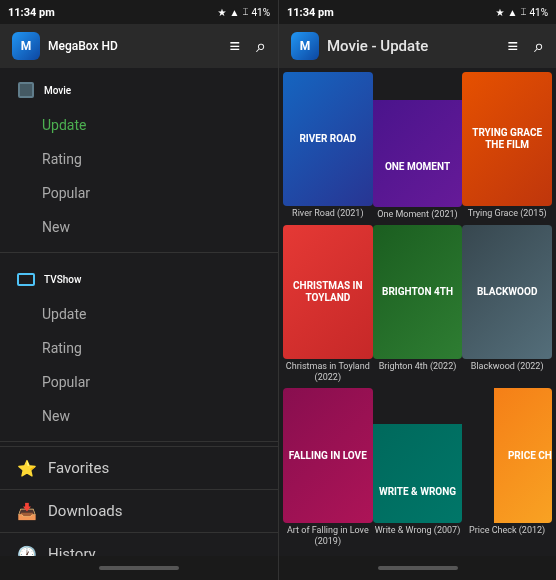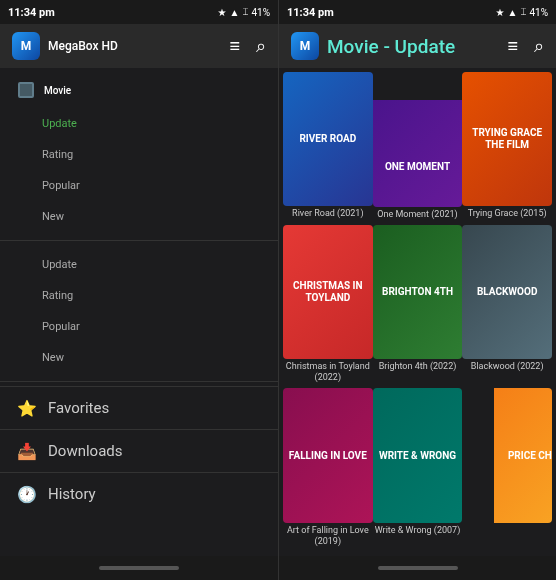--- a/index.html
+++ b/index.html
@@ -91,21 +91,21 @@
     }
     .movie-icon {
       width: 16px; height: 16px;
       border: 2px solid #607d8b;
       border-radius: 2px;
       background: #455a64;
     }
     .nav-item {
       padding: 9px 16px 9px 42px;
       color: #aaa;
-      font-size: 11px;
+      font-size: 14px;
       cursor: pointer;
     }
     .nav-item.active { color: #4caf50; }
 
     
     .nav-special {
       display: flex;
       align-items: center;
       gap: 10px;
       padding: 10px 16px;
@@ -140,21 +140,21 @@
       flex-shrink: 0;
     }
     .main-header .left { display: flex; align-items: center; gap: 8px; }
     .main-header .logo-box {
       width: 28px; height: 28px;
       background: linear-gradient(135deg, #2196F3, #0d47a1);
       border-radius: 6px;
       display: flex; align-items: center; justify-content: center;
       font-size: 12px; font-weight: bold; color: #fff;
     }
-    .main-header .title { color: #5eead4; font-size: 19px; font-weight: 500; }
+    .main-header .title { color: #e5e5e5; font-size: 15px; font-weight: 500; }
     .main-header .header-icons { display: flex; gap: 16px; }
     .main-header .header-icons span { color: #fff; font-size: 18px; cursor: pointer; }
 
     .movie-grid {
       flex: 1;
       overflow-y: auto;
       display: grid;
       grid-template-columns: repeat(3, 1fr);
       gap: 0;
       padding: 4px;
@@ -195,21 +195,21 @@
     }
 
     
     .poster-1 { background: linear-gradient(135deg, #1565c0, #283593); }
     .poster-2 { background: linear-gradient(135deg, #4a148c, #6a1b9a); margin-top: 28px; }
     .poster-3 { background: linear-gradient(135deg, #e65100, #bf360c); }
     .poster-4 { background: linear-gradient(135deg, #1b5e20, #2e7d32); }
     .poster-5 { background: linear-gradient(135deg, #880e4f, #ad1457); }
     .poster-6 { background: linear-gradient(135deg, #37474f, #546e7a); }
     .poster-7 { background: linear-gradient(135deg, #e53935, #c62828); }
-    .poster-8 { background: linear-gradient(135deg, #00695c, #00796b); }
+    .poster-8 { background: linear-gradient(135deg, #00695c, #00796b); margin-top: 36px; }
     .poster-9 { background: linear-gradient(135deg, #f57f17, #f9a825); margin-left: 32px; }
 
     .bottom-bar {
       height: 24px;
       background: #1a1a1a;
       display: flex;
       align-items: center;
       justify-content: center;
       flex-shrink: 0;
     }
@@ -264,20 +264,26 @@
       </div>
       <div class="nav-item active">Update</div>
       <div class="nav-item">Rating</div>
       <div class="nav-item">Popular</div>
       <div class="nav-item">New</div>
     </div>
 
     <div class="divider"></div>
 
     <div class="nav-section">
+      <div class="nav-section-header">
+        <div class="section-icon">
+          <div class="tv-icon"></div>
+        </div>
+        <span>TVShow</span>
+      </div>
       <div class="nav-item">Update</div>
       <div class="nav-item">Rating</div>
       <div class="nav-item">Popular</div>
       <div class="nav-item">New</div>
     </div>
 
     <div class="divider"></div>
 
     <div class="nav-special">
       <div class="sp-icon">⭐</div>
@@ -367,19 +373,20 @@
       <div class="movie-card">
         <div class="movie-poster">
           <div class="movie-poster-inner poster-8">WRITE &amp; WRONG</div>
         </div>
         <div class="movie-title">Write &amp; Wrong (2007)</div>
       </div>
       <div class="movie-card">
         <div class="movie-poster">
           <div class="movie-poster-inner poster-9">PRICE CHECK</div>
         </div>
+        <div class="movie-title">Price Check (2012)</div>
       </div>
     </div>
 
   <div class="bottom-bar">
     <div class="home-indicator"></div>
   </div>
 </div>
 
 </body></html>

